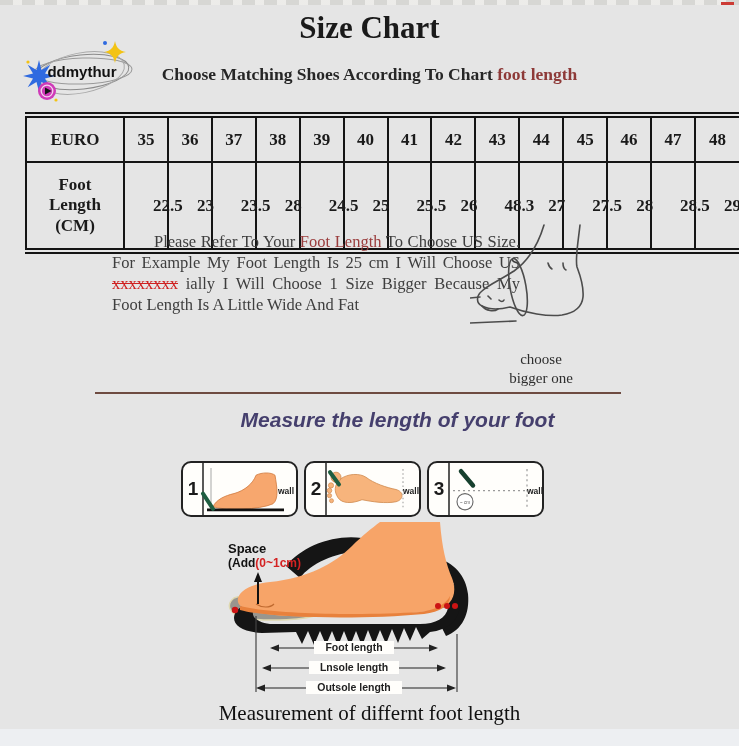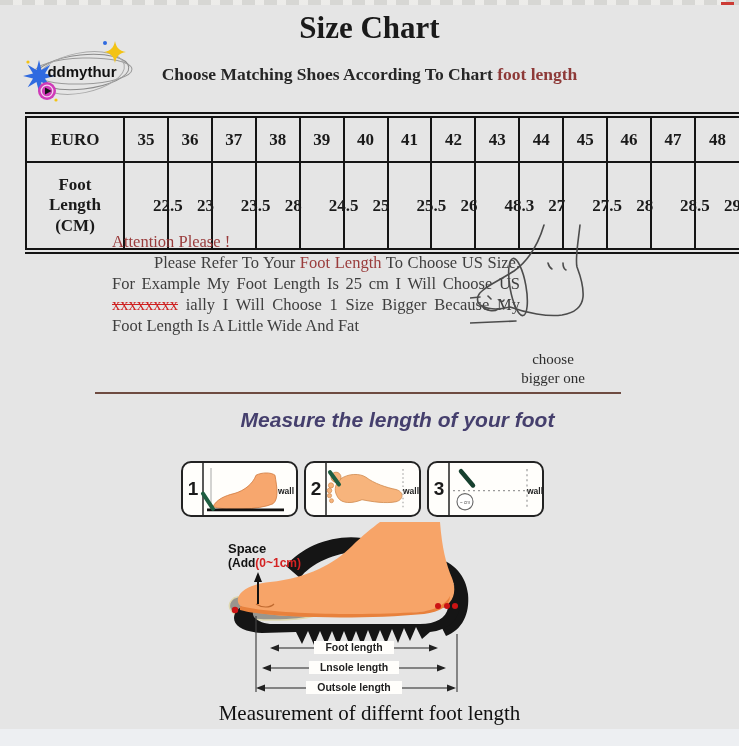--- a/index.html
+++ b/index.html
@@ -29,21 +29,21 @@
   table.size tr.r2 td{height:53px;padding-left:28px;}
   td.rowhead{font-size:15px;line-height:1.2;padding:12px 11px !important;}
 
   
   #attention{left:112px;top:231px;width:408px;font-size:16.5px;line-height:21px;color:#3e3e3e;}
   #attention .head{color:#9a3c3c;display:block;}
   #attention p{margin:0;text-indent:42px;text-align:justify;}
   #attention .hl{color:#9a3c3c;}
   #attention .red{color:#cf2020;text-decoration:line-through;}
   #foot-sketch{left:470px;top:223px;width:160px;height:128px;}
-  #bigger-note{left:492px;top:350px;width:122px;text-align:center;font-size:15px;
+  #bigger-note{left:480px;top:350px;width:122px;text-align:center;font-size:15px;
      line-height:19px;color:#2e2e2e;white-space:pre-line;}
   #divider{left:95px;top:392px;width:526px;height:2px;background:#6e4b41;}
 
   
   #measure-heading{left:0;top:408px;width:739px;text-align:center;
      font-family:"Liberation Sans",sans-serif;font-weight:bold;font-style:italic;
      font-size:21px;color:#453f6d;padding-left:28px;}
   #steps{left:181px;top:461px;display:flex;gap:6px;}
   .step-box{position:relative;width:117px;height:56px;border:2.5px solid #222;
      border-radius:10px;background:#fffefb;box-sizing:border-box;}
@@ -136,21 +136,20 @@
         <td>27.5</td>
         <td>28</td>
         <td>28.5</td>
         <td>29</td>
       </tr>
     </tbody>
       </table>
   </div>
 
   <div id="attention" class="abs">
-    <span class="head">Attention Please !</span>
     <p><span>Please Refer To Your </span><span class="hl">Foot Length</span><span> To Choose US Size. For Example My Foot Length Is 25 cm I Will Choose US </span><span class="red">xxxxxxxx</span><span> ially I Will Choose 1 Size Bigger Because My Foot Length Is A Little Wide And Fat</span></p>
   </div>
 
   <svg id="foot-sketch" class="abs" viewBox="0 0 160 128">
     <g fill="none" stroke="#4c4c4c" stroke-width="1.6" stroke-linecap="round">
       <path d="M 74,2 C 68,22 58,38 44,48 C 32,56 18,62 12,68 C 6,73 6,80 12,83 C 20,87 32,86 40,84 C 56,90 78,94 92,92 C 104,90 112,84 113,74 C 114,62 110,52 107,44 C 105,36 108,20 110,2"></path>
       <path d="M 12,83 C 16,88 24,89 28,86"></path>
       <path d="M 18,73 L 21,76"></path>
       <path d="M 29,77 C 31,79 33,79 34,77"></path>
       <ellipse cx="48" cy="64" rx="8" ry="29" transform="rotate(-10 48 64)"></ellipse>

